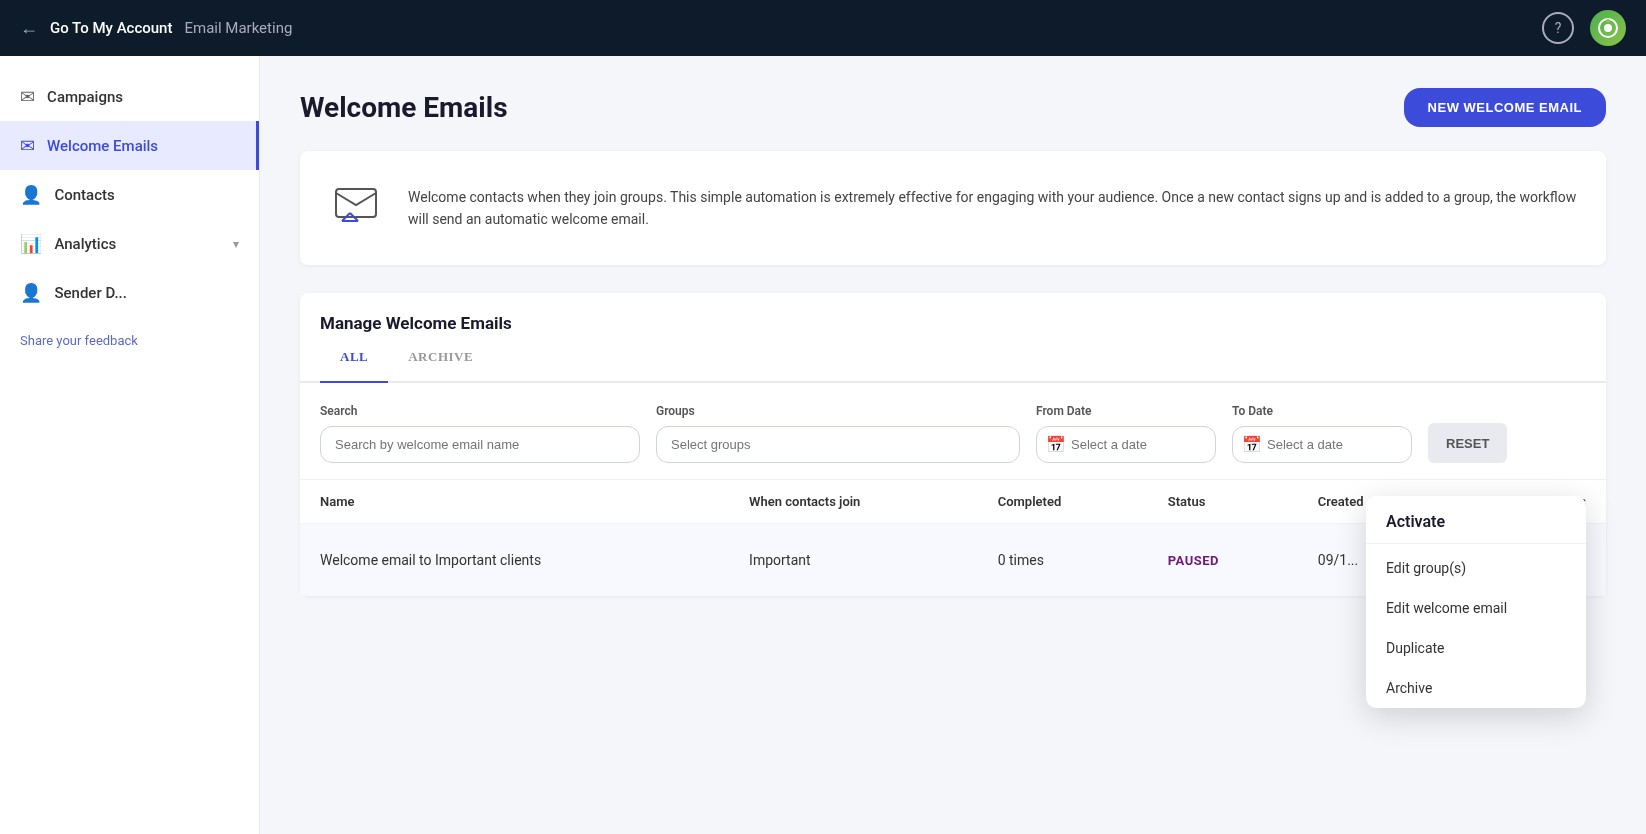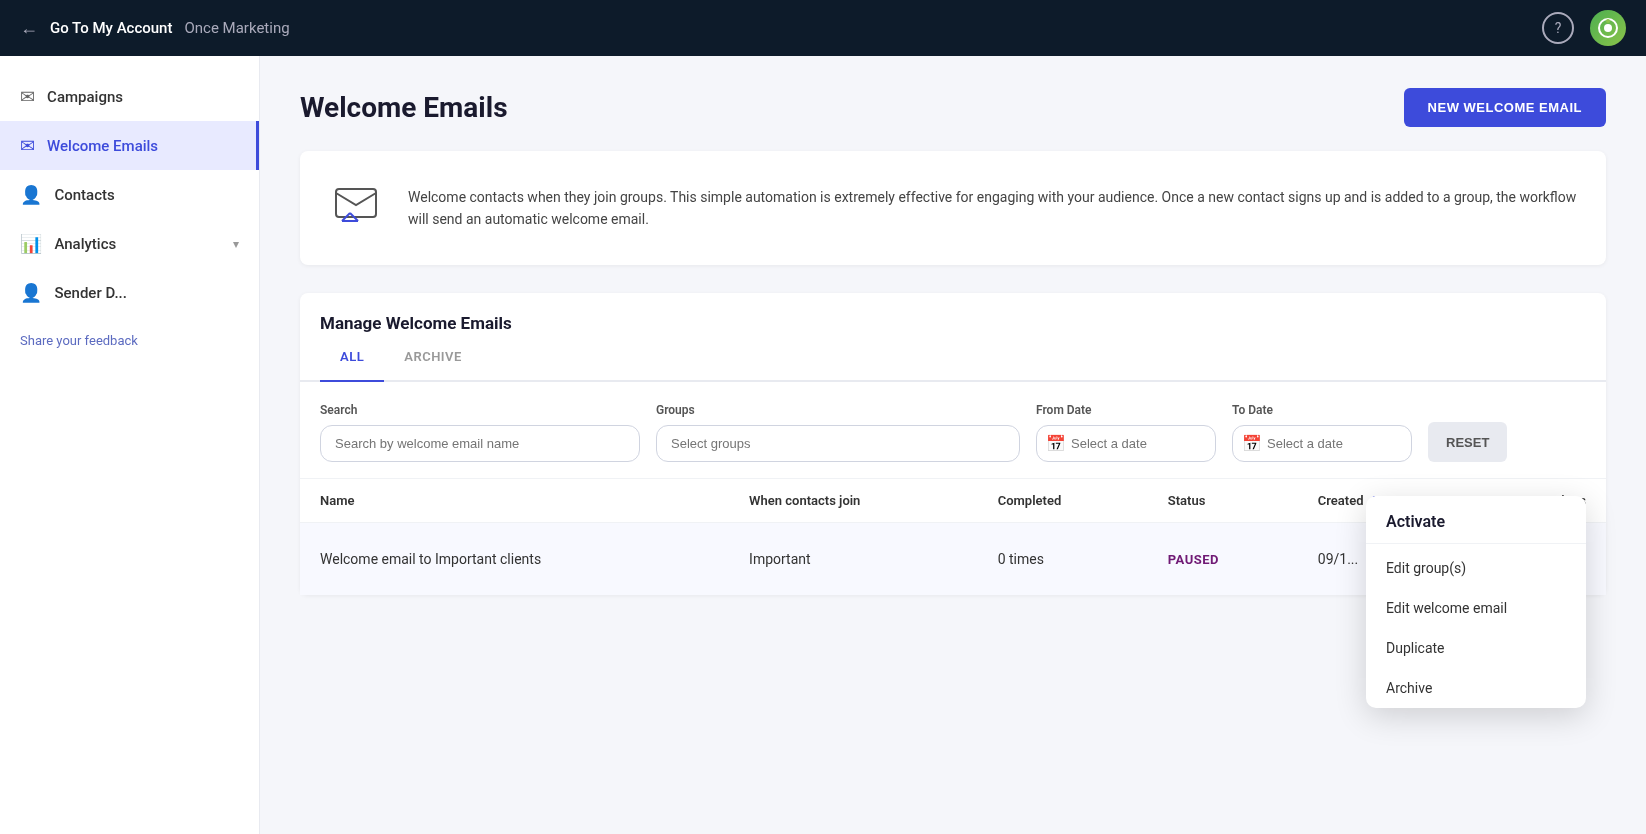--- a/index.html
+++ b/index.html
@@ -120,21 +120,21 @@
     .page-title {
       font-size: 28px;
       font-weight: 700;
       color: #1a1a2e;
     }
     .new-btn {
       background: #3d4bdb;
       color: white;
       border: none;
       padding: 12px 24px;
-      border-radius: 6px;
+      border-radius: 16px;
       font-size: 13px;
       font-weight: 700;
       letter-spacing: 0.5px;
       cursor: pointer;
       text-transform: uppercase;
     }
 
     
     .info-banner {
       background: white;
@@ -170,20 +170,21 @@
     }
     .tab {
       padding: 16px 20px;
       font-size: 13px;
       font-weight: 600;
       color: #999;
       cursor: pointer;
       border-bottom: 2px solid transparent;
       margin-bottom: -2px;
       letter-spacing: 0.5px;
+      font-family: Liberation Serif, serif;
     }
     .tab.active {
       color: #3d4bdb;
       border-bottom: 2px solid #3d4bdb;
     }
 
     
     .filters-row {
       display: flex;
       align-items: flex-end;
@@ -297,21 +298,21 @@
       cursor: pointer;
     }
   </style>
 </head>
 <body>
 
 <nav class="top-nav">
   <div class="top-nav-left">
     <span class="back-arrow">←</span>
     <span class="top-nav-title">Go To My Account</span>
-    <span class="top-nav-title" style="color:#aab; font-weight:400;">Once Marketing</span>
+    <span class="top-nav-title" style="color:#aab; font-weight:400;">Email Marketing</span>
   </div>
   <div class="top-nav-right">
     <div class="nav-icon-circle">
       <span>?</span>
     </div>
     <div class="brand-icon">
       <svg width="22" height="22" viewBox="0 0 22 22" fill="none">
         <circle cx="11" cy="11" r="9" stroke="white" stroke-width="2" fill="none"></circle>
         <circle cx="11" cy="11" r="4" fill="white"></circle>
         <circle cx="11" cy="4" r="2" fill="#8bc34a"></circle>

